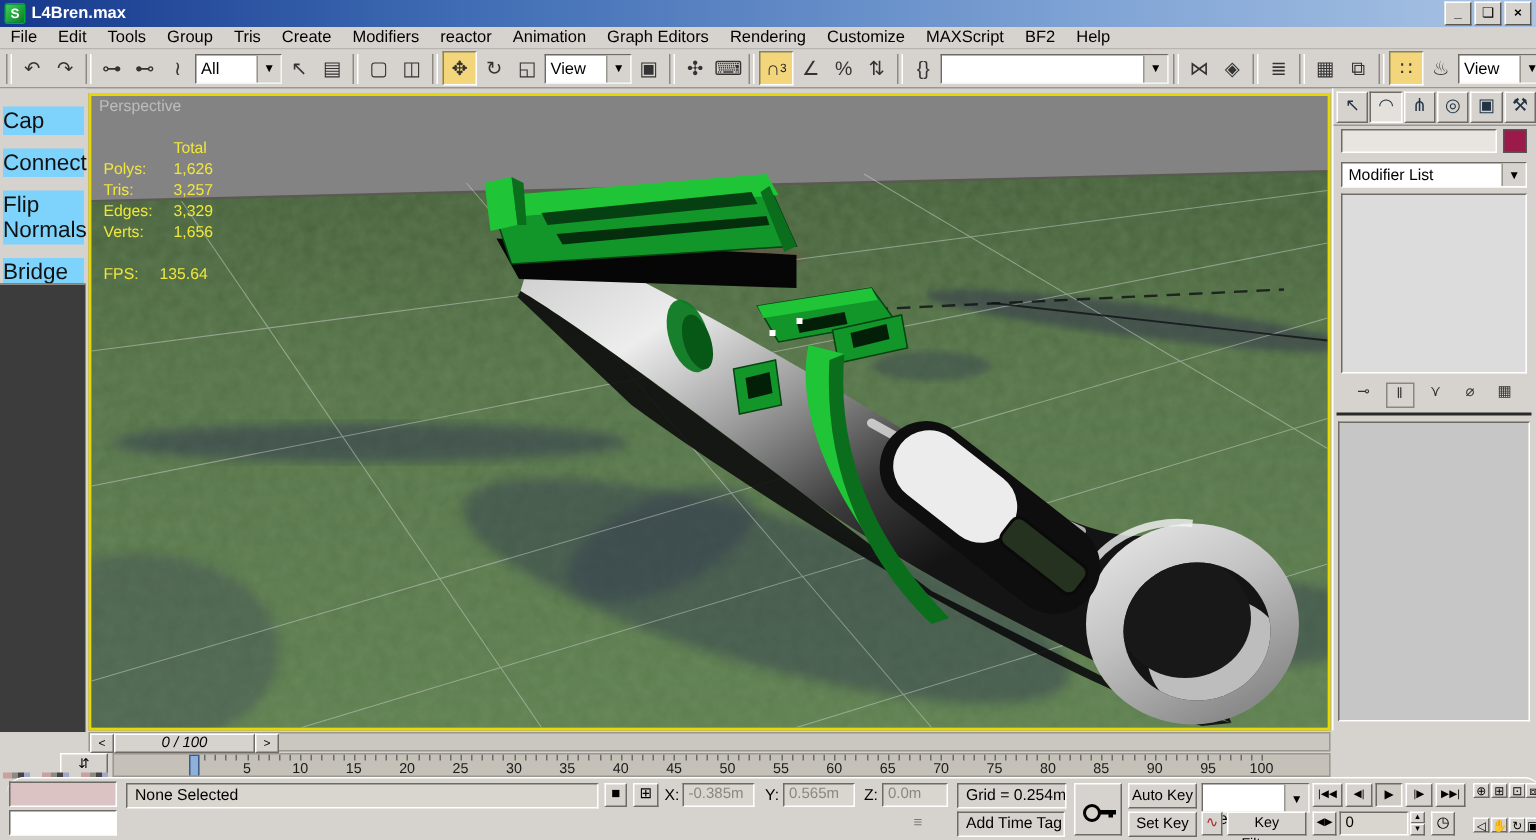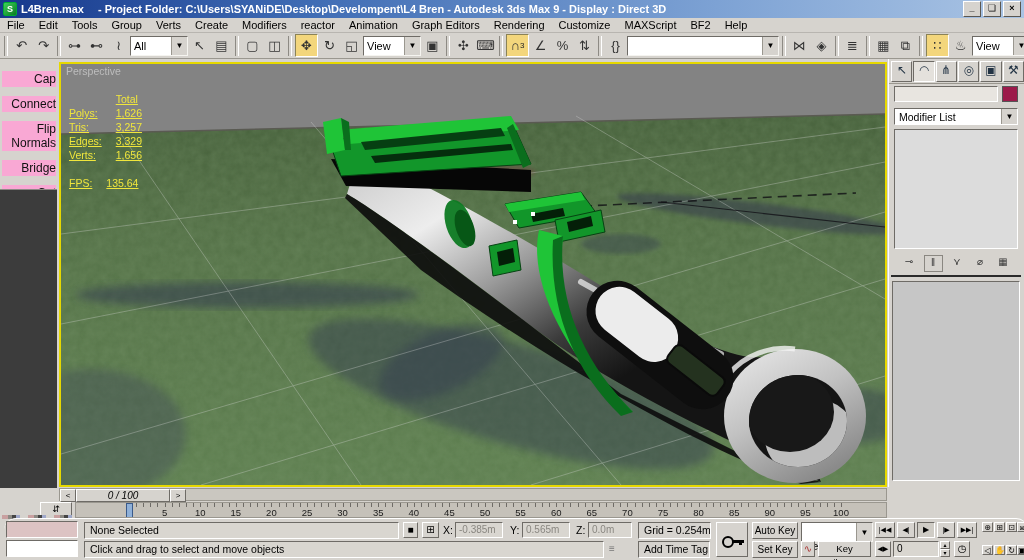--- a/index.html
+++ b/index.html
@@ -33,28 +33,28 @@
     border-left:1px solid #8d8a84;border-right:1px solid #fff;}
   .tdd{height:18px;flex:none;background:#fff;border:1px solid;border-color:#6e6b66 #f5f4f0 #f5f4f0 #6e6b66;
     display:flex;align-items:center;font-size:11px;}
   .tdd .v{padding:0 3px;min-width:34px;}
   .tdd .arr{width:15px;height:100%;background:#d6d3ce;border-left:1px solid #9a978f;
     font-size:8px;display:flex;align-items:center;justify-content:center;}
   .snapnum{font-size:8px;vertical-align:super;color:#222;}
   
   #leftpane{position:absolute;left:0;top:59px;width:58px;height:428px;background:#d6d3ce;}
   #leftpane .tools{padding-top:12px;display:flex;flex-direction:column;gap:9px;align-items:center;}
-  .lp-btn{width:54px;text-align:right;font-size:12px;color:#111;background:#f9a8d4;padding:1px 0;}
+  .lp-btn{width:54px;text-align:left;font-size:15px;color:#111;background:#7dd3fc;padding:1px 0;}
   #leftdark{position:absolute;left:0;top:130px;width:57px;height:298px;background:#3c3c3c;
     border-top:1px solid #8d8a84;}
   
   #viewport{position:absolute;left:59px;top:62px;width:828px;height:425px;
     border:2px solid #e6d800;box-sizing:border-box;background:#838383;}
   #vplabel{position:absolute;left:5px;top:1px;color:#bdbdbd;font-size:10.5px;z-index:5;}
-  #stats{position:absolute;left:8px;top:28px;z-index:5;color:#f0e63c;font-size:10.5px;line-height:14px;text-decoration:underline;}
+  #stats{position:absolute;left:8px;top:28px;z-index:5;color:#f0e63c;font-size:10.5px;line-height:14px;}
   #stats table{border-collapse:collapse;}
   #stats td{padding:0 4px 0 0;}
   #stats td.v{padding-left:10px;}
   #stats .fps{margin-top:14px;}
   #scene{position:absolute;left:0;top:0;width:100%;height:100%;}
   
   #timeslider{position:absolute;left:59px;top:488px;width:828px;height:13px;
     background:#cac7c0;border:1px solid #9a978f;box-sizing:border-box;display:flex;}
   .ts-arr{width:14px;height:100%;background:#d6d3ce;border:1px solid;
     border-color:#fff #6e6b66 #6e6b66 #fff;font-size:8px;text-align:center;line-height:11px;flex:none;}
@@ -115,34 +115,33 @@
   #cmdsep{position:absolute;left:2px;top:216px;width:130px;height:2px;background:#2a2a2a;}
 </style>
 </head>
 <body>
 
 <div id="app">
 
   <div id="titlebar">
     <div class="appicon">S</div>
     <span class="ttl">L4Bren.max</span>
-    <span class="ttl" style="margin-left:14px;">- Project Folder: C:\Users\SYANiDE\Desktop\Develompent\L4 Bren      - Autodesk 3ds Max 9      - Display : Direct 3D</span>
     <div id="winbtns">
       <div class="winbtn">_</div>
       <div class="winbtn">❏</div>
       <div class="winbtn">×</div>
     </div>
   </div>
 
   <div id="menubar">
     <span>File</span>
     <span>Edit</span>
     <span>Tools</span>
     <span>Group</span>
-    <span>Verts</span>
+    <span>Tris</span>
     <span>Create</span>
     <span>Modifiers</span>
     <span>reactor</span>
     <span>Animation</span>
     <span>Graph Editors</span>
     <span>Rendering</span>
     <span>Customize</span>
     <span>MAXScript</span>
     <span>BF2</span>
     <span>Help</span>
@@ -497,21 +496,20 @@
       <div class="rtick" style="left: 765px;"></div>
       <div class="rlabel" style="left: 765px;">100</div>
       <div id="tmarker" style="left: 50px;"></div>
     </div>
 
   <div id="statusarea">
     <div id="listener-pink" class="listener"></div>
     <div id="listener-white" class="listener"></div>
 
     <div class="sfield" style="left:80px;top:3px;width:315px;">None Selected</div>
-    <div class="sfield" style="left:80px;top:22px;width:520px;">Click and drag to select and move objects</div>
     <div class="sbtn" style="left:601px;top:24px;width:14px;height:13px;line-height:11px;border:none;color:#777;">≡</div>
 
     <div class="sbtn" style="left:399px;top:3px;width:15px;height:16px;line-height:14px;">■</div>
     <div class="sbtn" style="left:418px;top:3px;width:17px;height:16px;line-height:14px;">⊞</div>
 
     <div class="slabel" style="left:439px;top:3px;">X:</div>
     <div class="coordf" style="left:451px;top:3px;width:48px;">-0.385m</div>
     <div class="slabel" style="left:506px;top:3px;">Y:</div>
     <div class="coordf" style="left:518px;top:3px;width:48px;">0.565m</div>
     <div class="slabel" style="left:572px;top:3px;">Z:</div>

